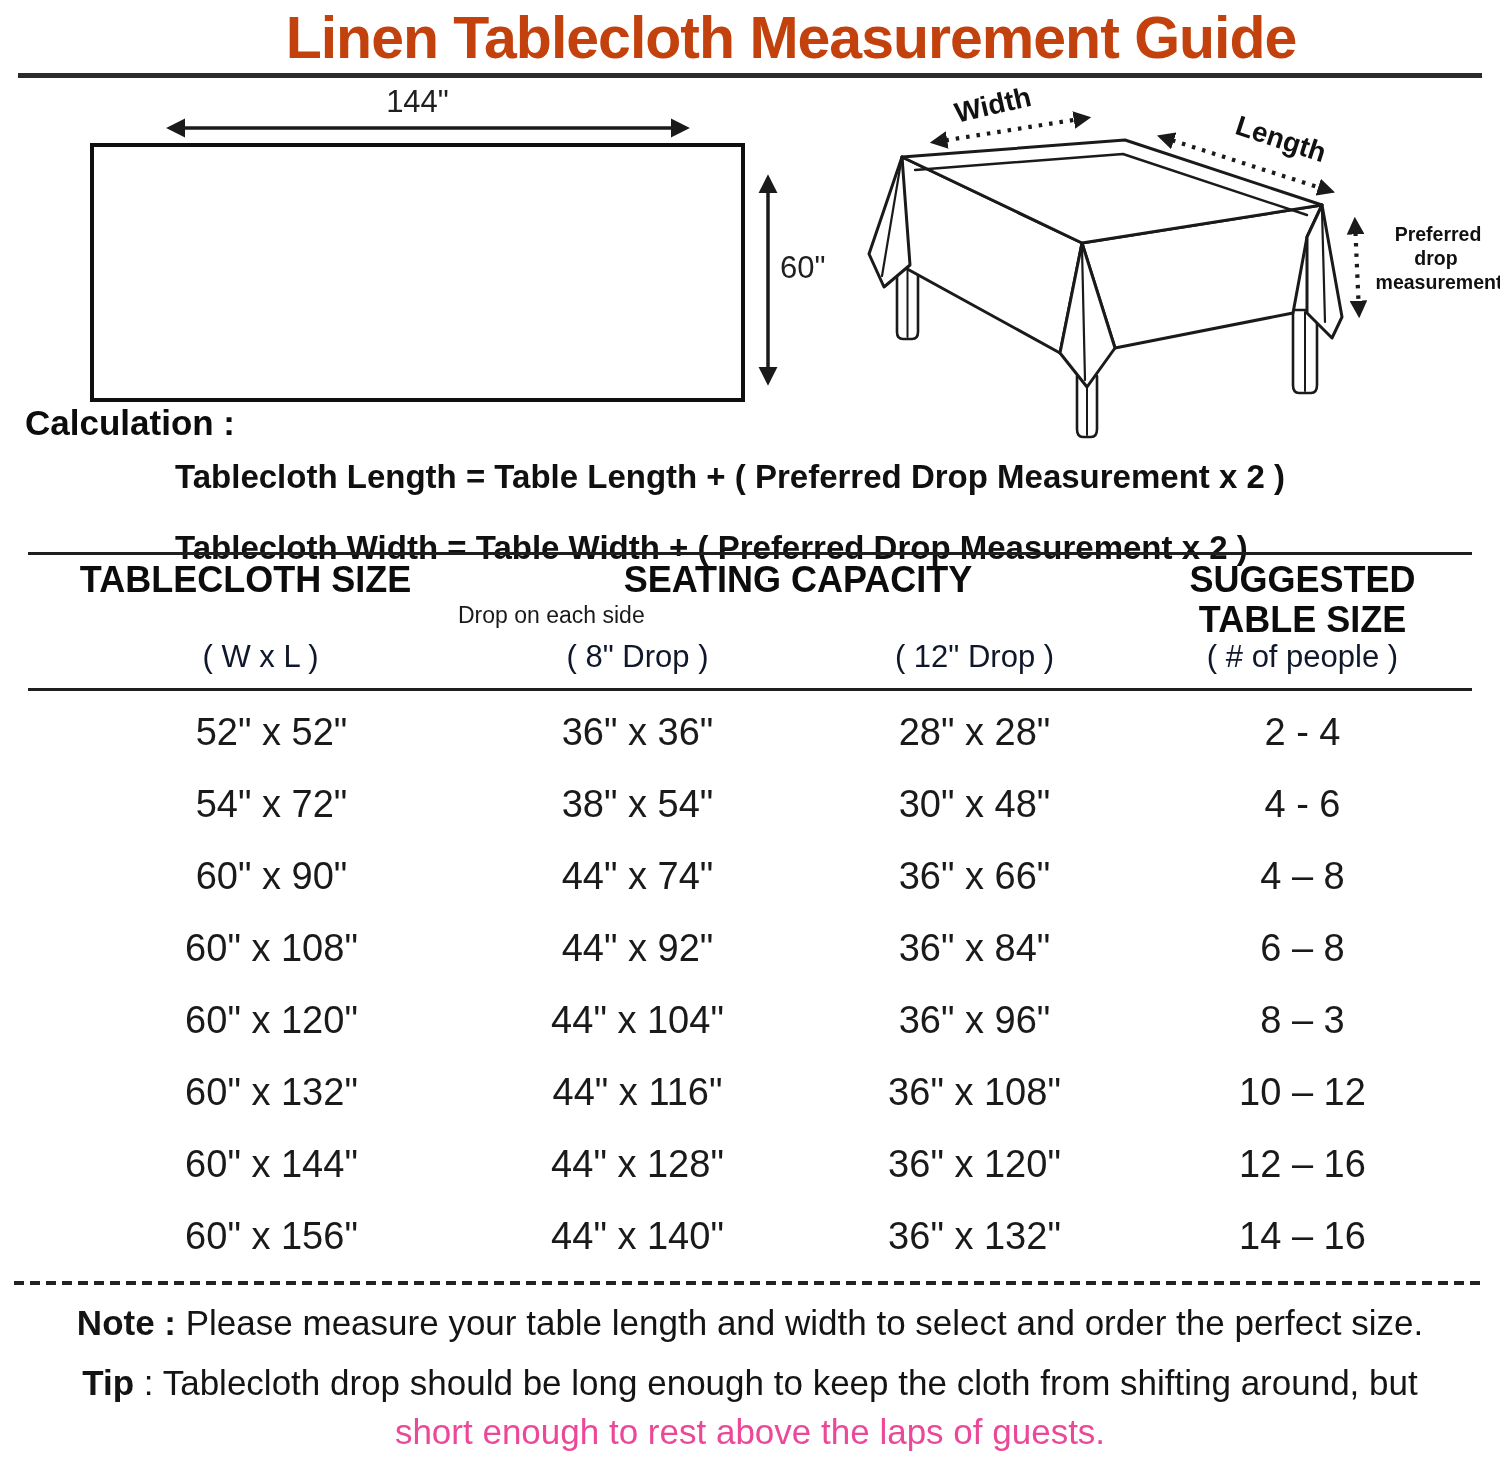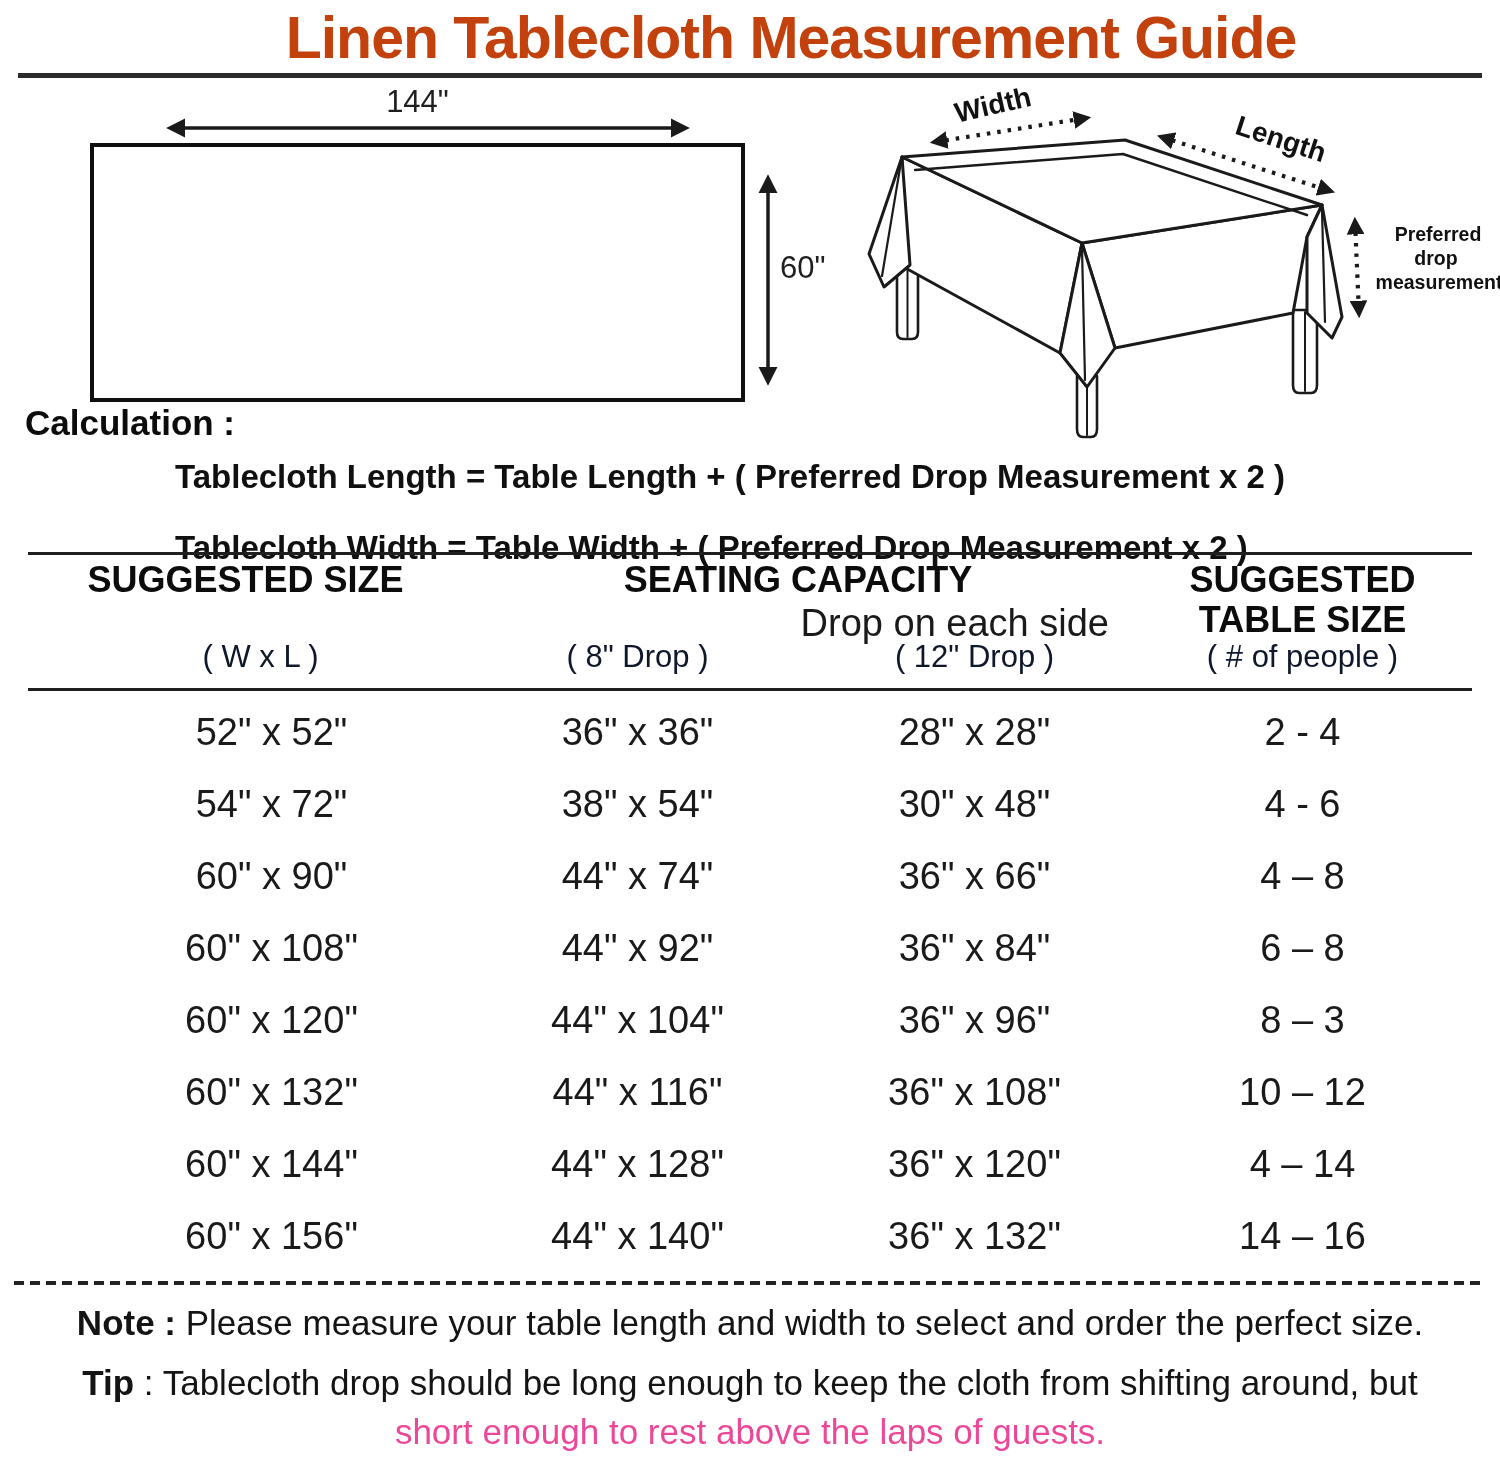--- a/index.html
+++ b/index.html
@@ -26,22 +26,22 @@
   .calc-line1{position:absolute;left:175px;top:458px;font-size:33px;font-weight:700;color:#101010;}
   .calc-line2{position:absolute;left:175px;top:505px;font-size:33px;font-weight:700;color:#101010;margin-top:24px;}
 
   .rule{position:absolute;left:28px;right:28px;height:3px;background:#1f1f1f;}
   .rule-a{top:552px;}
   .rule-b{top:688px;}
 
   .thead{position:absolute;left:30px;top:560px;width:1440px;display:grid;
          grid-template-columns:431px 674px 335px;}
   .thead .hc{text-align:center;font-size:36px;font-weight:700;color:#0c0c0c;line-height:40px;}
-  .drop-note{position:absolute;left:435px;top:602px;width:674px;text-align:right;
-             font-size:38px;color:#1a1a1a;}
+  .drop-note{position:absolute;left:458px;top:602px;width:674px;text-align:left;
+             font-size:23px;color:#1a1a1a;}
   .subhead{position:absolute;left:30px;top:638px;width:1440px;display:grid;
            grid-template-columns:431px 353px 321px 335px;}
   .subhead .sc{text-align:center;font-size:31px;color:#0f172a;line-height:38px;}
   .subhead .sc:first-child{padding-left:30px;}
 
   .data-grid{position:absolute;left:30px;top:696px;width:1440px;display:grid;
              grid-template-columns:431px 353px 321px 335px;grid-auto-rows:72px;}
   .data-grid .dc{display:flex;align-items:center;justify-content:center;
                  font-size:38px;color:#1a1a1a;}
   .data-grid .c1{padding-left:52px;}
@@ -135,21 +135,21 @@
     <text x="584" y="211" text-anchor="middle" font-size="19.5" font-weight="700" fill="#111">measurement</text>
   </svg>
 
   <div class="calc-heading">Calculation :</div>
   <div class="calc-line1">Tablecloth Length = Table Length + ( Preferred Drop Measurement x 2 )</div>
   <div class="calc-line2">Tablecloth Width = Table Width + ( Preferred Drop Measurement x 2 )</div>
 
   <div class="rule rule-a"></div>
 
   <div class="thead">
-    <div class="hc">SUGGESTED SIZE</div>
+    <div class="hc">TABLECLOTH SIZE</div>
     <div class="hc">SEATING CAPACITY</div>
     <div class="hc">SUGGESTED TABLE SIZE</div>
   </div>
   <div class="drop-note">Drop on each side</div>
   <div class="subhead">
     <div class="sc">( W x L )</div>
     <div class="sc">( 8" Drop )</div>
     <div class="sc">( 12" Drop )</div>
     <div class="sc">( # of people )</div>
   </div>
@@ -183,21 +183,21 @@
     <div class="dc">8 – 3</div>
 
     <div class="dc c1">60" x 132"</div>
     <div class="dc">44" x 116"</div>
     <div class="dc">36" x 108"</div>
     <div class="dc">10 – 12</div>
 
     <div class="dc c1">60" x 144"</div>
     <div class="dc">44" x 128"</div>
     <div class="dc">36" x 120"</div>
-    <div class="dc">4 – 14</div>
+    <div class="dc">12 – 16</div>
 
     <div class="dc c1">60" x 156"</div>
     <div class="dc">44" x 140"</div>
     <div class="dc">36" x 132"</div>
     <div class="dc">14 – 16</div>
   </div>
 
   <div class="dashed-rule"></div>
 
   <div class="note-line">

